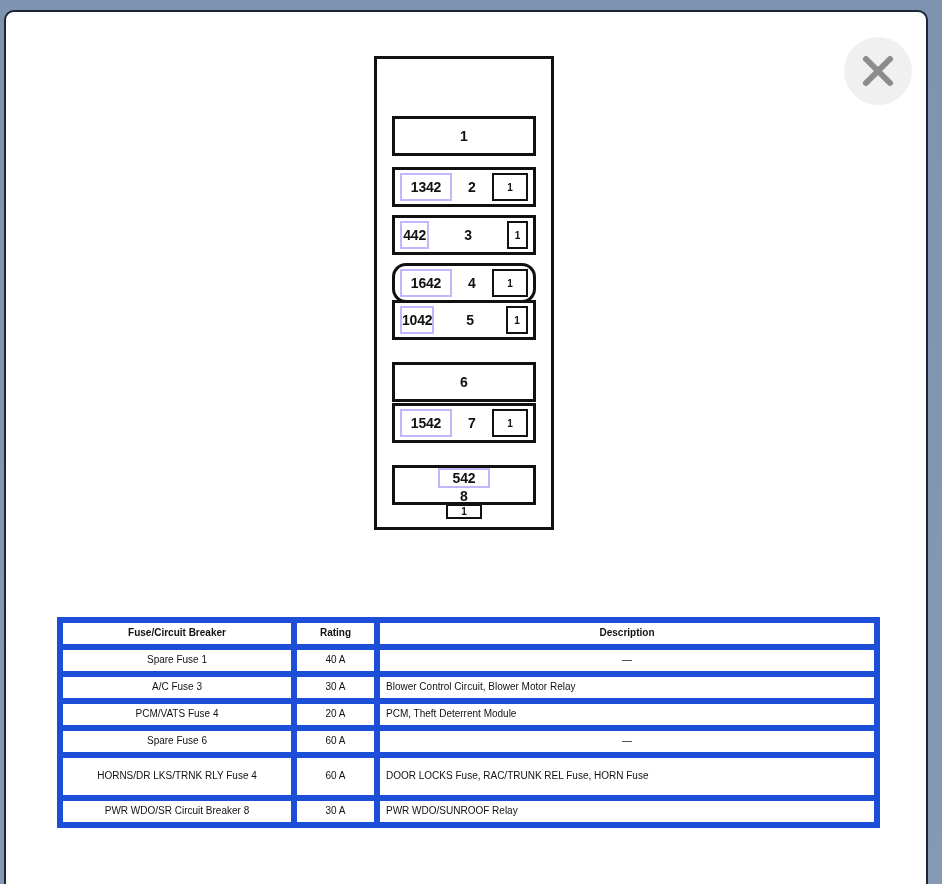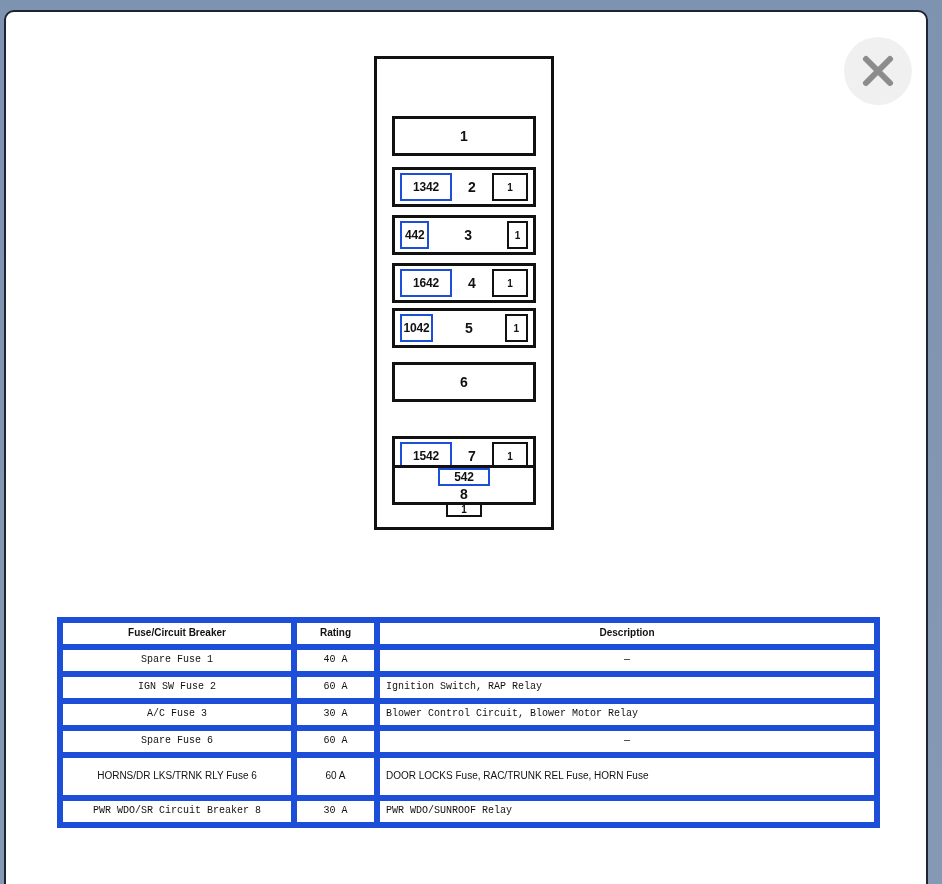--- a/index.html
+++ b/index.html
@@ -73,25 +73,25 @@
     height: 40px;
   }
   .fuse-slot.detailed {
     height: 40px;
     justify-content: space-between;
     padding: 0 5px;
   }
   .fuse-code-box {
     width: 52px;
     height: 28px;
-    border: 2px solid #1d4ed8;
+    border: 2px solid #c4b5fd;
     display: flex;
     align-items: center;
     justify-content: center;
-    font-size: 12px;
+    font-size: 14px;
     font-weight: bold;
     color: #111;
     letter-spacing: -0.2px;
   }
   .fuse-amp-box {
     width: 36px;
     height: 28px;
     border: 2px solid #111;
     display: flex;
     align-items: center;
@@ -126,21 +126,21 @@
     font-size: 10px;
     line-height: 1.28;
     padding: 4px 6px;
   }
   table#fuse-table th { font-weight: bold; text-align: center; }
   .col-name  { width: 234px; text-align: center; }
   .col-rate  { width: 83px; text-align: center; }
   .col-desc  { text-align: left; }
   td.col-desc.dash { text-align: center; }
   tr.tall td { height: 43px; }
-  tr.normal td { height: 27px; font-family: Liberation Mono, monospace; }
+  tr.normal td { height: 27px; }
 </style>
 </head>
 <body>
 
 <div id="viewer-panel">
 
   <button id="close-button" aria-label="Close">
     <span>
       <svg width="68" height="68" viewBox="0 0 68 68" aria-hidden="true">
         <line x1="22" y1="22" x2="46" y2="46" stroke="#8c8c8c" stroke-width="6" stroke-linecap="round"></line>
@@ -158,34 +158,34 @@
         <div class="fuse-slot detailed" style="top: 111px;">
           <div class="fuse-code-box">1342</div>
           <div class="fuse-slot-number">2</div>
           <div class="fuse-amp-box">1</div>
         </div>
         <div class="fuse-slot detailed" style="top: 159px; gap: 35px;">
           <div class="fuse-code-box">442</div>
           <div class="fuse-slot-number">3</div>
           <div class="fuse-amp-box">1</div>
         </div>
-        <div class="fuse-slot detailed" style="top: 207px;">
+        <div class="fuse-slot detailed" style="top: 207px; border-radius: 14px;">
           <div class="fuse-code-box">1642</div>
           <div class="fuse-slot-number">4</div>
           <div class="fuse-amp-box">1</div>
         </div>
-        <div class="fuse-slot detailed" style="top: 252px; gap: 32px;">
+        <div class="fuse-slot detailed" style="top: 244px; gap: 32px;">
           <div class="fuse-code-box">1042</div>
           <div class="fuse-slot-number">5</div>
           <div class="fuse-amp-box">1</div>
         </div>
         <div class="fuse-slot wide" style="top: 306px;">
           <div class="fuse-slot-number">6</div>
         </div>
-        <div class="fuse-slot detailed" style="top: 380px; text-align: right;">
+        <div class="fuse-slot detailed" style="top: 347px; text-align: right;">
           <div class="fuse-code-box">1542</div>
           <div class="fuse-slot-number">7</div>
           <div class="fuse-amp-box">1</div>
         </div>
         <div class="fuse-slot detailed" style="top: 409px; flex-direction: column;">
           <div class="fuse-code-box">542</div>
           <div class="fuse-slot-number">8</div>
           <div class="fuse-amp-box">1</div>
         </div>
       </div>
@@ -200,36 +200,36 @@
           <th class="col-desc" style="text-align:center">Description</th>
         </tr>
       </thead>
       <tbody id="fuse-table-body">
           <tr class="normal">
             <td class="col-name">Spare Fuse 1</td>
             <td class="col-rate">40 A</td>
             <td class="col-desc dash">—</td>
           </tr>
           <tr class="normal">
-            <td class="col-name">IGN SW Fuse 2</td>
-            <td class="col-rate">60 A</td>
-            <td class="col-desc">Ignition Switch, RAP Relay</td>
-          </tr>
-          <tr class="normal">
             <td class="col-name">A/C Fuse 3</td>
             <td class="col-rate">30 A</td>
             <td class="col-desc">Blower Control Circuit, Blower Motor Relay</td>
           </tr>
           <tr class="normal">
+            <td class="col-name">PCM/VATS Fuse 4</td>
+            <td class="col-rate">20 A</td>
+            <td class="col-desc">PCM, Theft Deterrent Module</td>
+          </tr>
+          <tr class="normal">
             <td class="col-name">Spare Fuse 6</td>
             <td class="col-rate">60 A</td>
             <td class="col-desc dash">—</td>
           </tr>
           <tr class="tall">
-            <td class="col-name">HORNS/DR LKS/TRNK RLY Fuse 6</td>
+            <td class="col-name">HORNS/DR LKS/TRNK RLY Fuse 4</td>
             <td class="col-rate">60 A</td>
             <td class="col-desc">DOOR LOCKS Fuse, RAC/TRUNK REL Fuse, HORN Fuse</td>
           </tr>
           <tr class="normal">
             <td class="col-name">PWR WDO/SR Circuit Breaker 8</td>
             <td class="col-rate">30 A</td>
             <td class="col-desc">PWR WDO/SUNROOF Relay</td>
           </tr>
         </tbody>
     </table>

